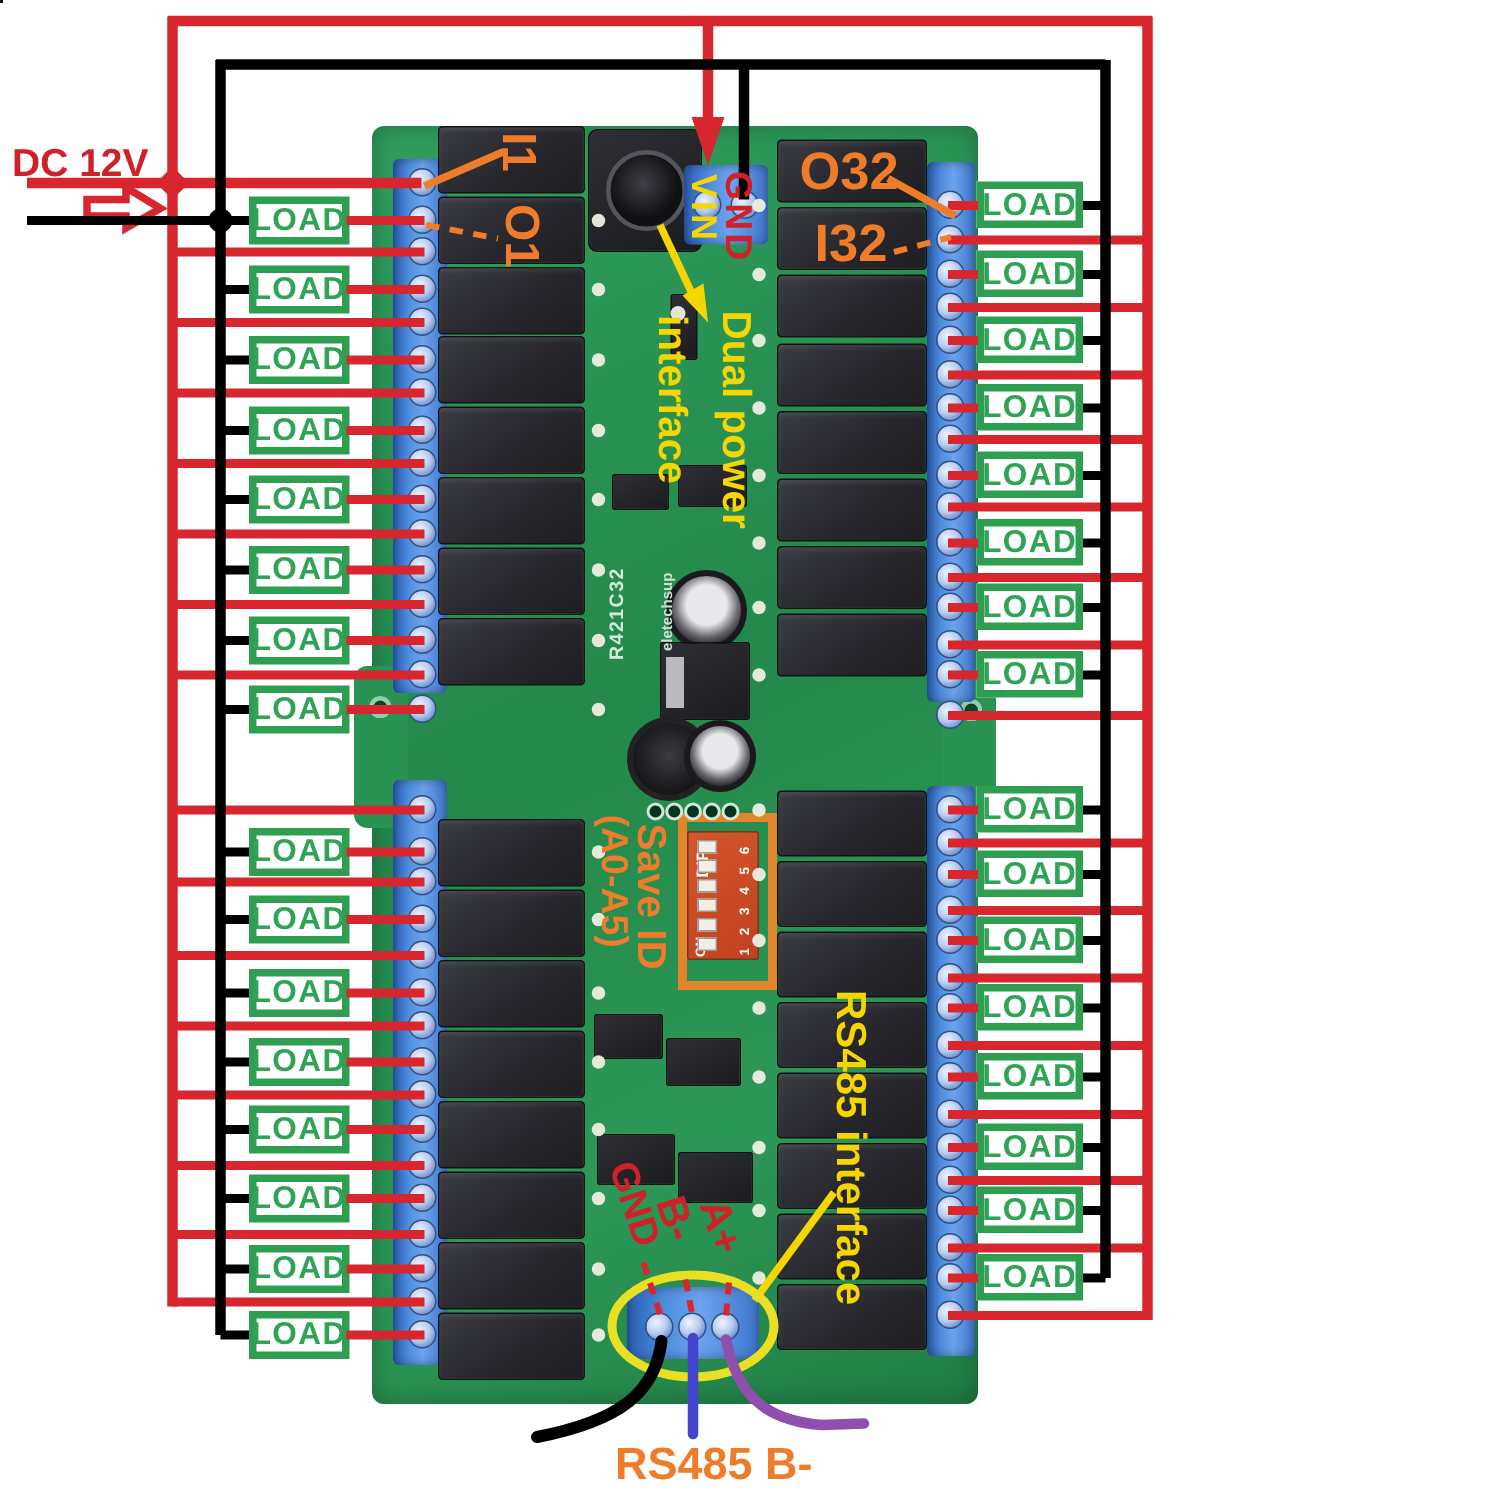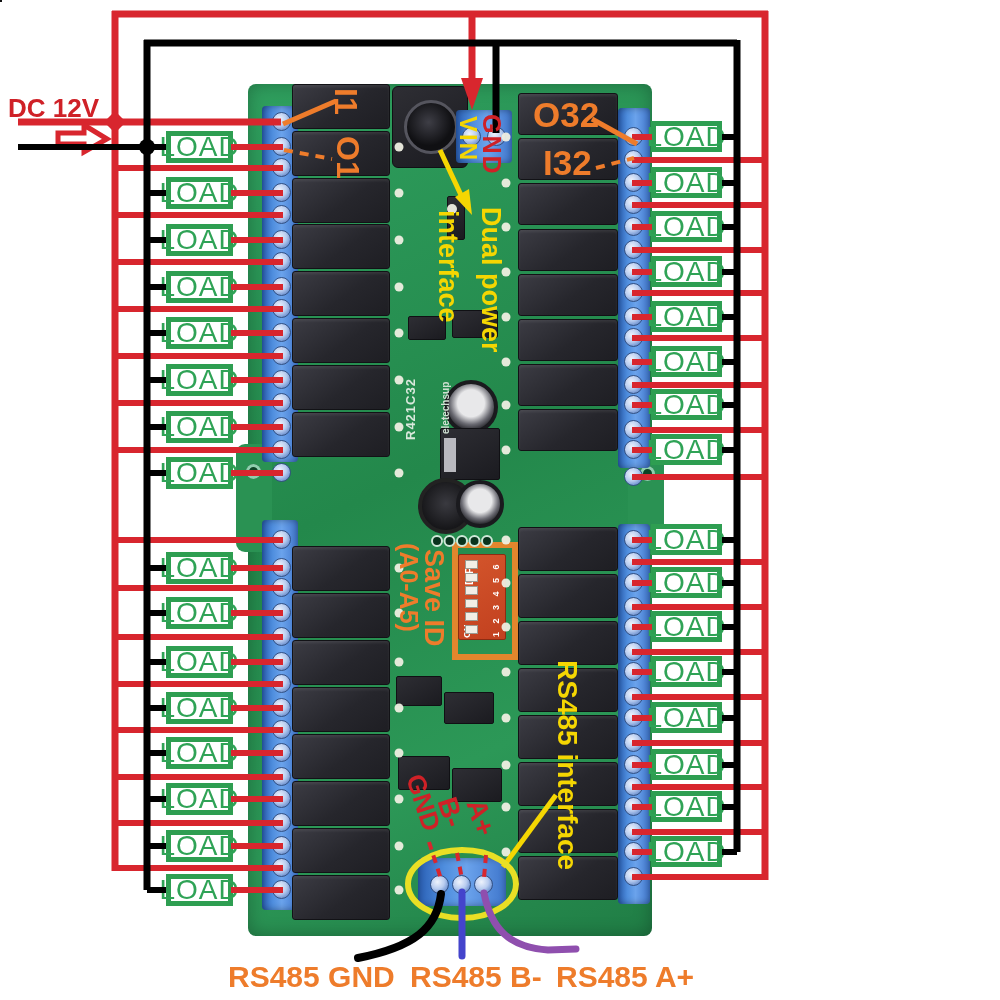--- a/index.html
+++ b/index.html
@@ -14,21 +14,21 @@
   .tstrip{background:linear-gradient(90deg,#2a5fb4,#4f8ede 30%,#6ba3ec 55%,#3f76cc);
           border-radius:4px;box-shadow:inset 0 0 7px rgba(0,0,0,.38)}
   .relay{background:linear-gradient(145deg,#3c3c44,#26262c 55%,#1e1e23);
          border:1px solid #121216;border-radius:3px;
          box-shadow:inset 0 2px 3px rgba(255,255,255,.08)}
   .chip{background:linear-gradient(150deg,#2e2e34,#1b1b20);border:1px solid #101014;border-radius:2px}
   .screw{width:19px;height:19px;border-radius:50%;
          background:radial-gradient(circle at 38% 35%,#eef3fc,#b9cdf0 45%,#7b9cd6 72%,#4e6ea6);
          border:1px solid #335082}
   .load{display:flex;align-items:center;justify-content:center;background:#fff;
-        font-weight:normal;font-size:28px;letter-spacing:1px}
+        font-weight:bold;font-size:21px;letter-spacing:1px}
   .lbl{position:absolute;font-weight:bold;white-space:nowrap;line-height:1}
   .rot90{transform:rotate(90deg);transform-origin:0 0}
   .rotm90{transform:rotate(-90deg);transform-origin:0 0}
   .rot72{transform:rotate(72deg);transform-origin:0 0}
   .dipbody{background:linear-gradient(150deg,#d4562c,#c2401f);border:1px solid #8c2c12;border-radius:2px}
   .dipnub{position:absolute;width:13px;height:9px;background:#f2eee6;border:1px solid #9a9a92}
   .dipframe{border:6px solid #e2862d;background:transparent}
   svg{position:absolute;left:0;top:0;pointer-events:none}
 </style>
 </head>
@@ -414,16 +414,14 @@
   <div class="lbl rot90" style="left:480px;top:116px;font-size:24px;color:#f5d602;letter-spacing:2px">VIN</div>
   <div class="lbl rot90" style="left:504px;top:114px;font-size:25px;color:#cf2127;letter-spacing:2px">GND</div>
   <div class="lbl rot90" style="left:504px;top:207px;font-size:27px;color:#f5d602">Dual power</div>
   <div class="lbl rot90" style="left:461px;top:210px;font-size:27px;color:#f5d602">interface</div>
   <div class="lbl rot90" style="left:447px;top:549px;font-size:27px;color:#ee7c2b">Save ID</div>
   <div class="lbl rot90" style="left:421px;top:543px;font-size:25px;color:#ee7c2b">(A0-A5)</div>
   <div class="lbl rot90" style="left:581px;top:660px;font-size:28px;color:#f5d602">RS485 interface</div>
   <div class="lbl rot72" style="left:427px;top:771px;font-size:26px;color:#cf2127">GND</div>
   <div class="lbl rot72" style="left:459px;top:794px;font-size:28px;color:#cf2127">B-</div>
   <div class="lbl rot72" style="left:488px;top:796px;font-size:28px;color:#cf2127">A+</div>
-  <div class="lbl" style="left:228px;top:962px;font-size:30px;color:#ee7c2b">RS485 GND</div>
   <div class="lbl" style="left:410px;top:962px;font-size:30px;color:#ee7c2b">RS485 B-</div>
-  <div class="lbl" style="left:556px;top:962px;font-size:30px;color:#ee7c2b">RS485 A+</div>
 </div>
 
 </body></html>

